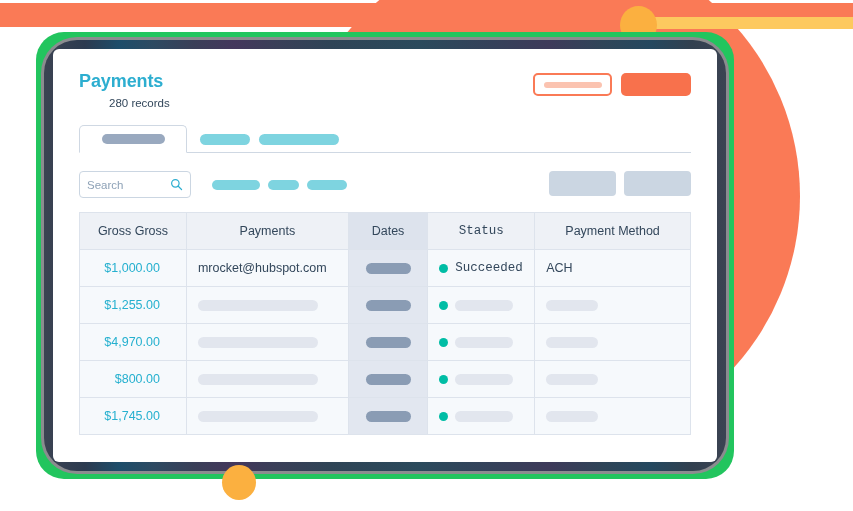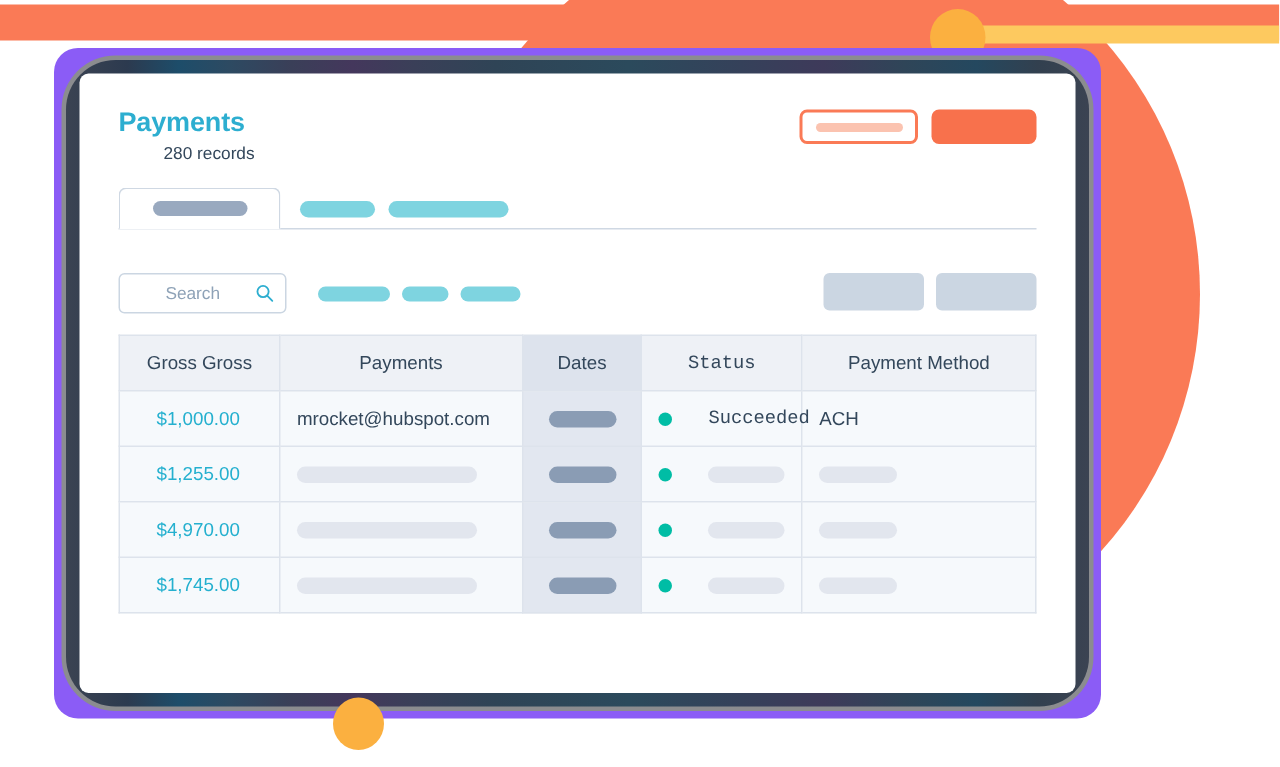--- a/index.html
+++ b/index.html
@@ -46,22 +46,22 @@
     background: #fbb040;
   }
   .deco-dot-tr { left: 620px; top: 6px; width: 37px; height: 38px; }
   .deco-dot-bl { left: 222px; top: 465px; width: 34px; height: 35px; }
 
   
   .device {
     position: absolute;
     left: 36px; top: 32px;
     width: 698px; height: 447px;
-    border-radius: 16px;
-    background: #8b5cf6;
+    border-radius: 28px;
+    background: #22c55e;
     padding: 5px;
   }
   .device-ring1 {
     width: 100%; height: 100%;
     border-radius: 36px;
     background: #8b8c8f;
     padding: 3px;
   }
   .device-ring2 {
     width: 100%; height: 100%;
@@ -155,23 +155,22 @@
     height: 11px;
     border-radius: 6px;
     background: #7ed4e0;
   }
   .tab-ghost.g1 { left: 121px; width: 50px; }
   .tab-ghost.g2 { left: 180px; width: 80px; }
 
   
   .toolbar {
     position: relative;
-    margin-top: 29px;
+    margin-top: 18px;
     height: 28px;
-    text-align: center;
   }
   .search-box {
     position: absolute;
     left: 0; top: 0;
     width: 112px; height: 27px;
     border: 1px solid #cbd6e2;
     border-radius: 4px;
     background: #ffffff;
     display: flex; align-items: center;
     padding: 0 7px;
@@ -243,21 +242,21 @@
     padding-right: 26px !important;
   }
   .cell-text { color: #33475b; }
 
   .bar { height: 11px; border-radius: 6px; background: #e2e6ee; display: block; }
   .bar-cust   { width: 120px; }
   .bar-dates  { width: 45px; background: #8a9cb4; margin: 0 auto; }
   .bar-status { width: 58px; }
   .bar-method { width: 52px; }
 
-  .status-cell { display: flex; align-items: center; gap: 24px; }
+  .status-cell { display: flex; align-items: center; gap: 7px; }
   .dot {
     width: 9px; height: 9px;
     border-radius: 50%;
     background: #00bda5;
     flex: none;
   }
   .status-label { color: #33475b; font-size: 12.5px; }
 </style>
 </head>
 <body>
@@ -374,40 +373,58 @@
                     <span class="status-cell">
                       <span class="dot"></span>
                       <span class="bar bar-status"></span>
                     </span>
                   </td>
                   <td class="col-method">
                     <span class="bar bar-method"></span>
                   </td>
                 </tr>
 
-
-                <tr>
-                  <td class="col-gross cell-amount">$1,745.00</td>
+                <tr>
+                  <td class="col-gross cell-amount">$800.00</td>
                   <td class="col-cust">
                     <span class="bar bar-cust"></span>
                   </td>
                   <td class="col-dates">
                     <span class="bar bar-dates"></span>
                   </td>
                   <td class="col-status">
                     <span class="status-cell">
                       <span class="dot"></span>
                       <span class="bar bar-status"></span>
                     </span>
                   </td>
                   <td class="col-method">
                     <span class="bar bar-method"></span>
                   </td>
                 </tr>
 
+                <tr>
+                  <td class="col-gross cell-amount">$1,745.00</td>
+                  <td class="col-cust">
+                    <span class="bar bar-cust"></span>
+                  </td>
+                  <td class="col-dates">
+                    <span class="bar bar-dates"></span>
+                  </td>
+                  <td class="col-status">
+                    <span class="status-cell">
+                      <span class="dot"></span>
+                      <span class="bar bar-status"></span>
+                    </span>
+                  </td>
+                  <td class="col-method">
+                    <span class="bar bar-method"></span>
+                  </td>
+                </tr>
+
               </tbody>
             </table>
 
           </div>
         </div>
       </div>
     </div>
   </div>
 
   <div class="deco-dot deco-dot-bl"></div>

